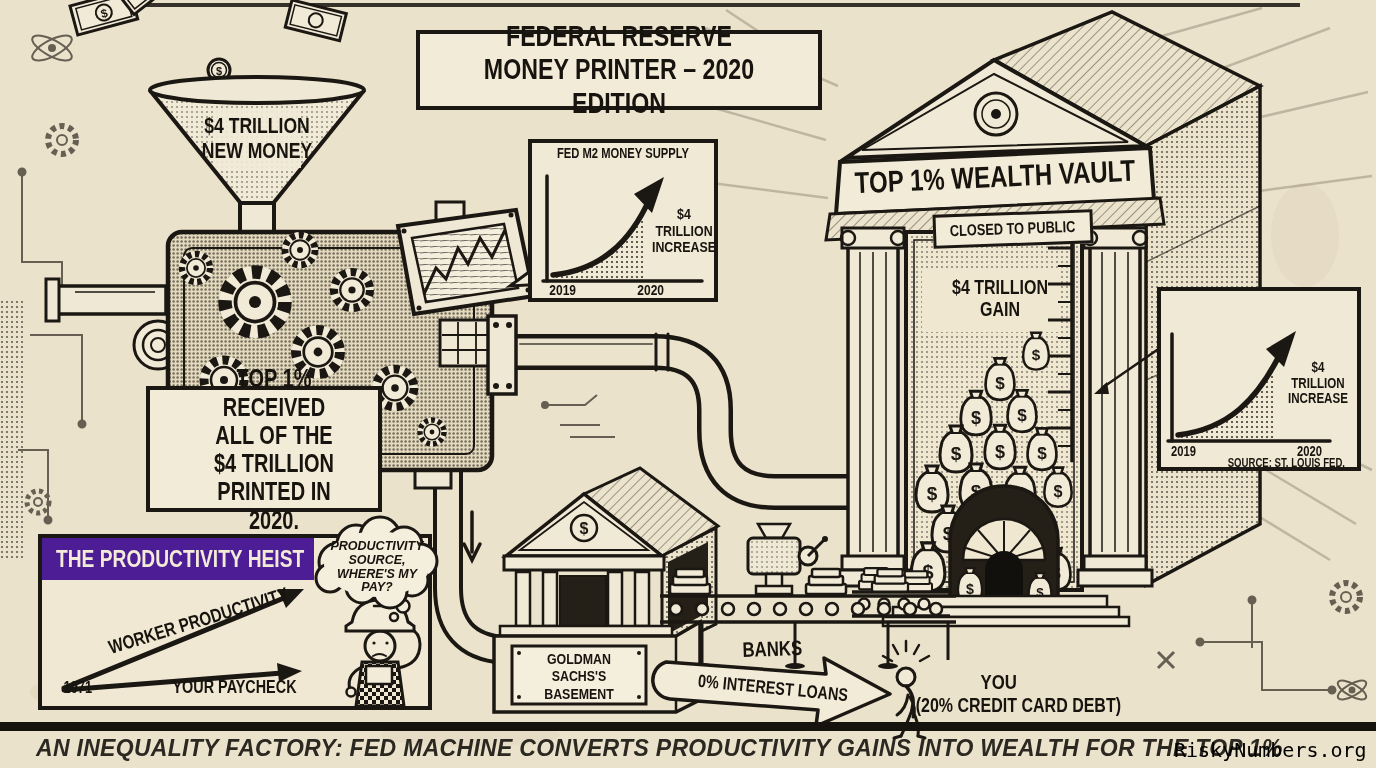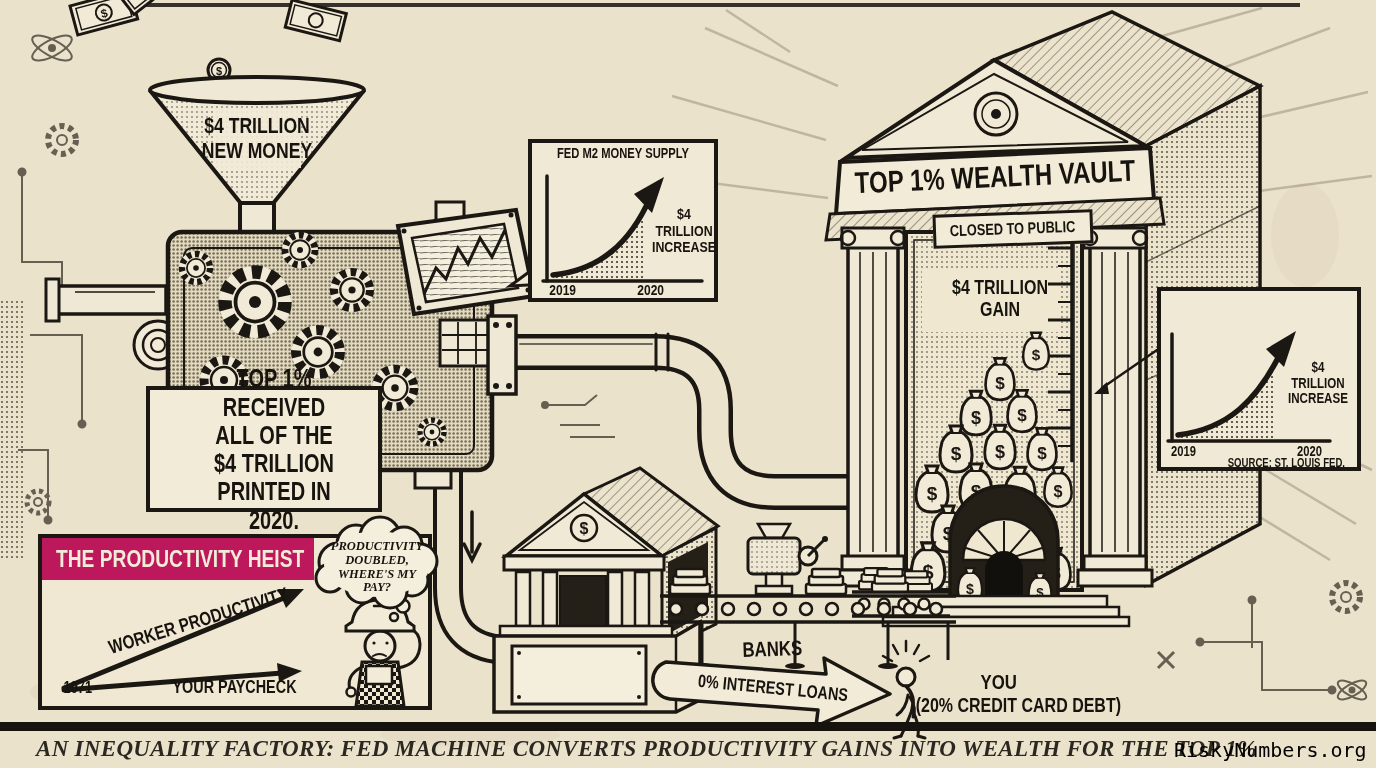--- a/index.html
+++ b/index.html
@@ -4,23 +4,23 @@
 <style>
   html,body{margin:0;padding:0;background:#b9af98;}
   #stage{position:relative;width:1376px;height:768px;background:#ebe2cb;overflow:hidden;
          font-family:"Liberation Sans",sans-serif;color:#17130e;}
   svg{position:absolute;left:0;top:0;}
   .box{position:absolute;background:#f2ebd8;border:4px solid #1b1712;box-sizing:border-box;
        display:flex;flex-direction:column;align-items:center;justify-content:center;}
   .txt{position:absolute;color:#17130e;font-weight:700;text-align:center;line-height:1.12;}
   .cnd{transform:scaleX(.8);transform-origin:50% 0;}
   .nowrap{white-space:nowrap;}
-  .ital{font-family:Liberation Serif, serif;font-style:italic;}
+  .ital{font-family:Liberation Sans, sans-serif;font-style:italic;}
   .mono{font-family:"DejaVu Sans Mono",monospace;}
-  .hdrbar{position:absolute;left:0;top:0;height:42px;background:#be185d;color:#f2ebd8;
+  .hdrbar{position:absolute;left:0;top:0;height:42px;background:#4c1d95;color:#f2ebd8;
           display:flex;align-items:center;padding-left:14px;box-sizing:border-box;}
 </style>
 </head>
 <body>
 
 <div id="stage">
 
 <svg width="1376" height="768" viewBox="0 0 1376 768">
   <defs>
     <pattern id="dots" width="5" height="5" patternUnits="userSpaceOnUse">
@@ -420,20 +420,26 @@
     <path d="M906,686 q10,10 6,24" stroke-width="3.5"></path>
     <path d="M908,695 q-2,14 -11,20 M910,697 q7,12 3,20" stroke-width="3"></path>
     <path d="M912,710 q-6,16 -11,26 M912,710 q8,14 6,26" stroke-width="3"></path>
     <line x1="901" y1="736" x2="894" y2="738" stroke-width="3"></line>
         <line x1="918" y1="736" x2="925" y2="738" stroke-width="3"></line>
   </g>
 
   <rect x="0" y="722" width="1376" height="9" fill="#16120d"></rect>
 </svg>
 
+<div class="box" style="left:416px;top:30px;width:406px;height:80px;">
+  <div class="cnd" style="font-weight:700;font-size:29px;line-height:1.15;text-align:center;">
+    <div>FEDERAL RESERVE</div>
+    <div>MONEY PRINTER – 2020 EDITION</div>
+  </div>
+</div>
 
 <div class="box" style="left:528px;top:139px;width:190px;height:163px;background:#f0e9d5;"></div>
 
 <div class="box" style="left:146px;top:386px;width:236px;height:126px;padding-left:20px;">
   <div class="cnd" style="font-weight:700;font-size:25px;line-height:1.13;text-align:center;">
     <div>TOP 1% RECEIVED</div>
     <div>ALL OF THE</div>
     <div>$4 TRILLION</div>
     <div>PRINTED IN 2020.</div>
   </div>
@@ -564,25 +570,32 @@
   <span class="cnd nowrap" style="display:inline-block;">WORKER PRODUCTIVITY</span>
 </div>
 <div class="txt" style="left:145px;top:677px;width:180px;font-size:18px;">
   <span class="cnd nowrap" style="display:inline-block;">YOUR PAYCHECK</span>
 </div>
 <div class="txt" style="left:48px;top:679px;width:60px;font-size:16px;">
   <span class="cnd" style="display:inline-block;">1971</span>
 </div>
 <div class="txt ital" style="left:317px;top:540px;width:120px;font-size:12.5px;font-weight:700;line-height:1.1;">
   <div>PRODUCTIVITY</div>
-  <div>DOUBLED,</div>
+  <div>SOURCE,</div>
   <div>WHERE'S MY</div>
   <div>PAY?</div>
 </div>
 
+<div class="txt" style="left:512px;top:650px;width:134px;font-size:15.5px;line-height:1.12;">
+  <div class="cnd">
+    <div>GOLDMAN</div>
+    <div>SACHS'S</div>
+    <div>BASEMENT</div>
+  </div>
+</div>
 
 <div class="txt" style="left:692px;top:637px;width:160px;font-size:21px;transform:rotate(-2deg);">
   <span class="cnd" style="display:inline-block;">BANKS</span>
 </div>
 <div class="txt" style="left:668px;top:678px;width:210px;font-size:18px;transform:rotate(5.5deg);">
   <span class="cnd nowrap" style="display:inline-block;">0% INTEREST LOANS</span>
 </div>
 
 <div class="txt" style="left:919px;top:670px;width:160px;font-size:21px;">
   <span class="cnd" style="display:inline-block;">YOU</span>

